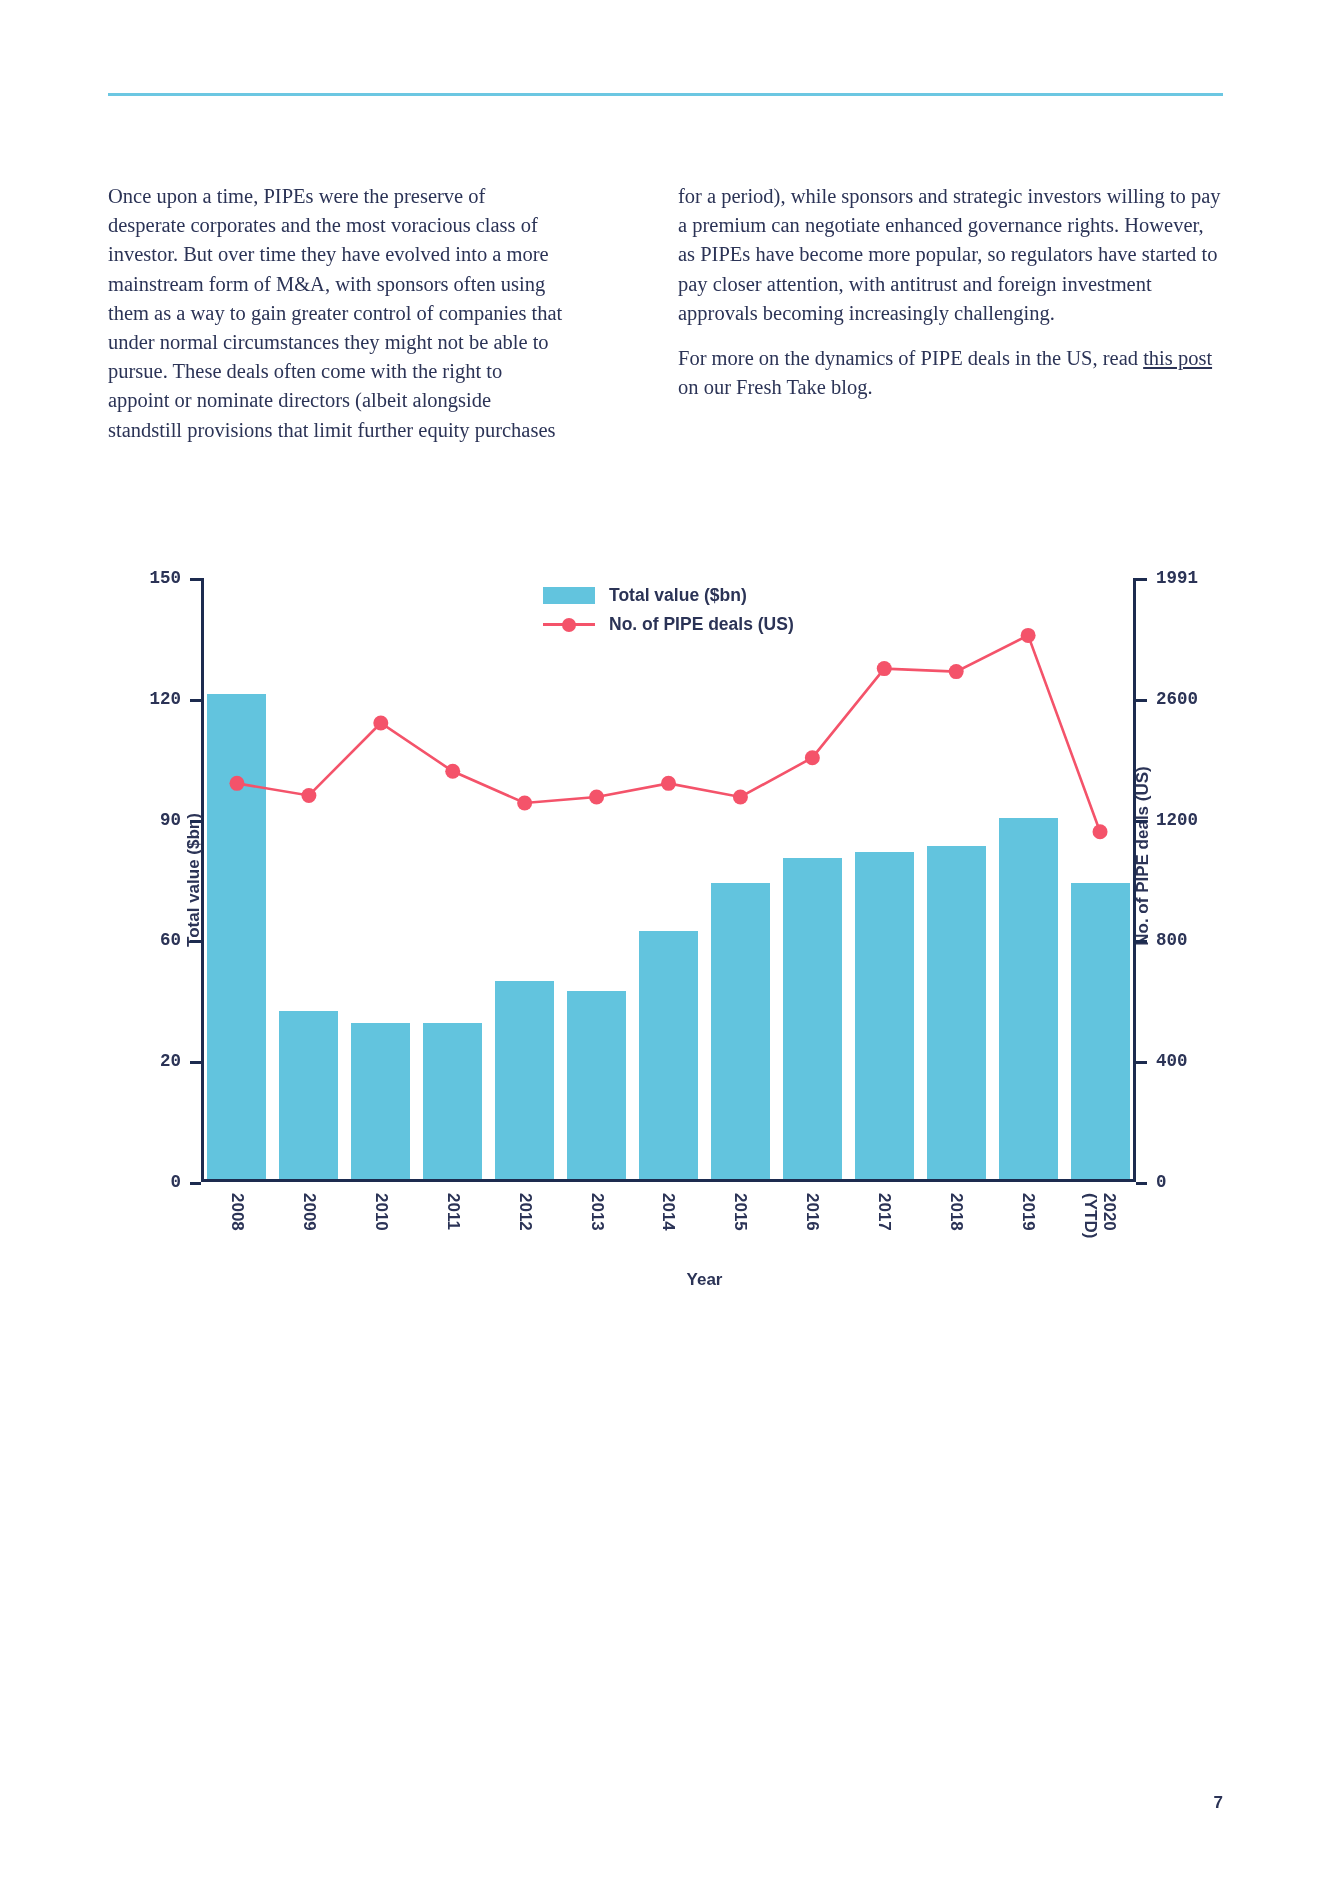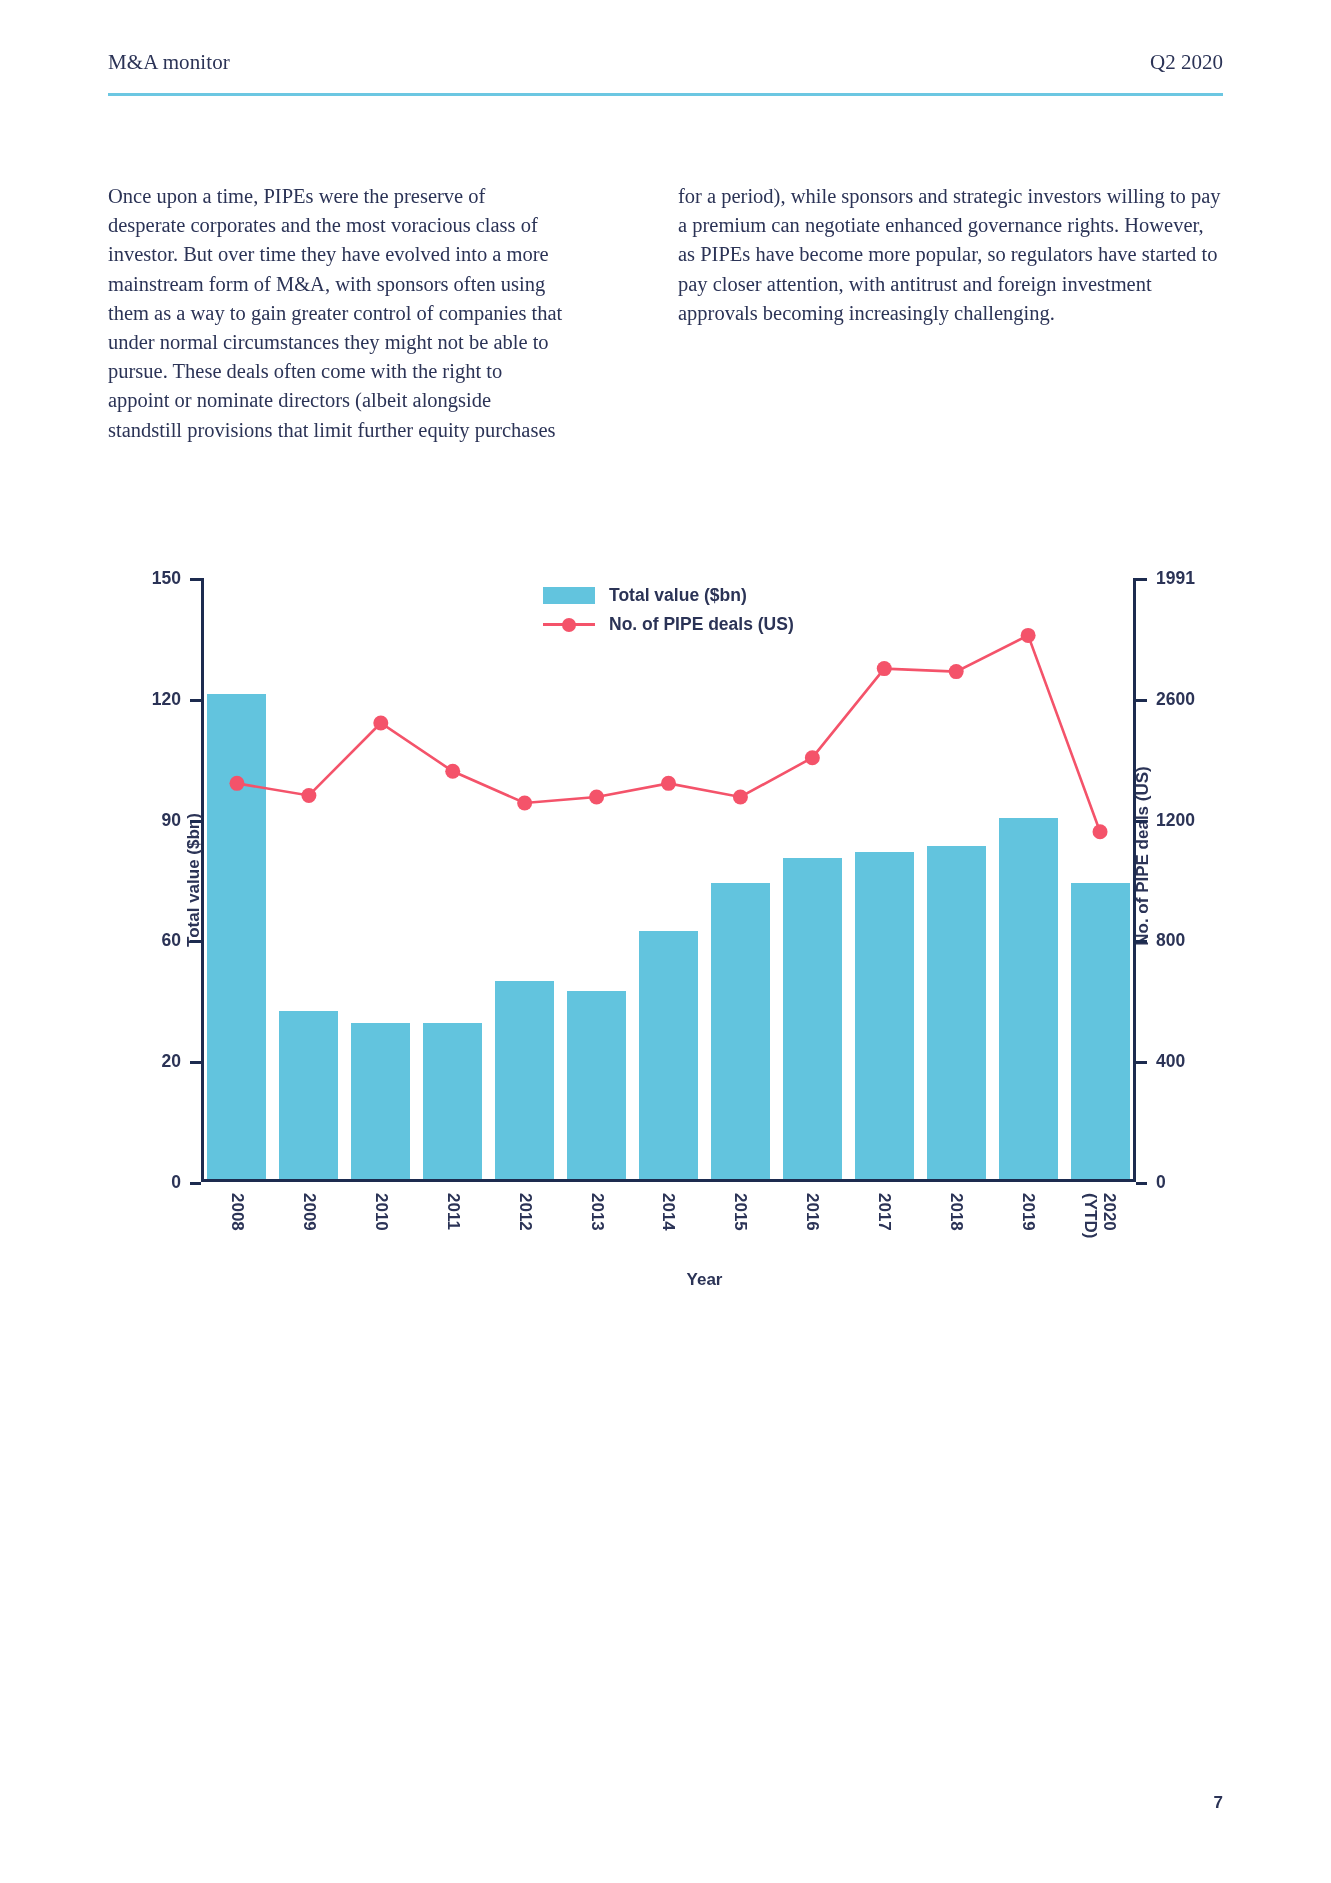--- a/index.html
+++ b/index.html
@@ -32,21 +32,21 @@
   .plot{position:absolute;left:93px;top:18px;width:935px;height:604px;}
   .axis-v{position:absolute;top:0;width:3px;height:604px;background:#1d2b4f;}
   .axis-v.left{left:0;}
   .axis-v.right{right:0;}
   .axis-h{position:absolute;left:0;bottom:0;width:935px;height:3px;background:#1d2b4f;}
 
   .tick{position:absolute;height:3px;width:11px;background:#1d2b4f;}
   .tick.l{left:-11px;}
   .tick.r{right:-11px;}
 
-  .ylab{position:absolute;font-family:Liberation Sans, sans-serif;font-weight:bold;
+  .ylab{position:absolute;font-family:Liberation Mono, monospace;font-weight:bold;
         font-size:17.5px;color:#2b3356;white-space:nowrap;}
   .ylab.l{right:calc(100% + 20px);transform:translateY(-50%);}
   .ylab.r{left:calc(100% + 20px);transform:translateY(-50%);}
 
   .axis-title{position:absolute;font-family:"Liberation Sans",sans-serif;font-weight:bold;
               font-size:17px;color:#2b3356;white-space:nowrap;}
   .axis-title.left{left:-74px;top:50%;transform:translateY(-50%) rotate(-90deg);}
   .axis-title.right{right:-96px;top:46%;transform:translateY(-50%) rotate(-90deg);}
   .axis-title.bottom{left:50%;top:calc(100% + 88px);transform:translateX(-50%);margin-left:36px;}
 
@@ -73,32 +73,29 @@
 
   
   .pageno{position:absolute;right:108px;bottom:70px;
           font-family:"Liberation Sans",sans-serif;font-weight:bold;font-size:17px;color:#2b3356;}
 </style>
 </head>
 <body>
 
 <div class="page">
 
-  <div class="hdr">
-    <div class="hdr-left">M&amp;A monitor</div>
-    <div class="hdr-right">Q2 2020</div>
-  </div>
   <div class="hdr-rule"></div>
 
   <div class="col col-left">
     <p>Once upon a time, PIPEs were the preserve of desperate corporates and the most voracious class of investor. But over time they have evolved into a more mainstream form of M&amp;A, with sponsors often using them as a way to gain greater control of companies that under normal circumstances they might not be able to pursue. These deals often come with the right to appoint or nominate directors (albeit alongside standstill provisions that limit further equity purchases</p>
   </div>
 
   <div class="col col-right">
     <p>for a period), while sponsors and strategic investors willing to pay a premium can negotiate enhanced governance rights. However, as PIPEs have become more popular, so regulators have started to pay closer attention, with antitrust and foreign investment approvals becoming increasingly challenging.</p>
+    <p><span>For more on the dynamics of PIPE deals in the US, read </span><a class="inline-link" href="#">this post</a><span> on our Fresh Take blog.</span></p>
   </div>
 
   <div class="chart-wrap">
     <div class="plot" id="plot">
 
       <div class="axis-v left"></div>
       <div class="axis-v right"></div>
       <div class="axis-h"></div>
 
       <div class="axis-title left">Total value ($bn)</div>

